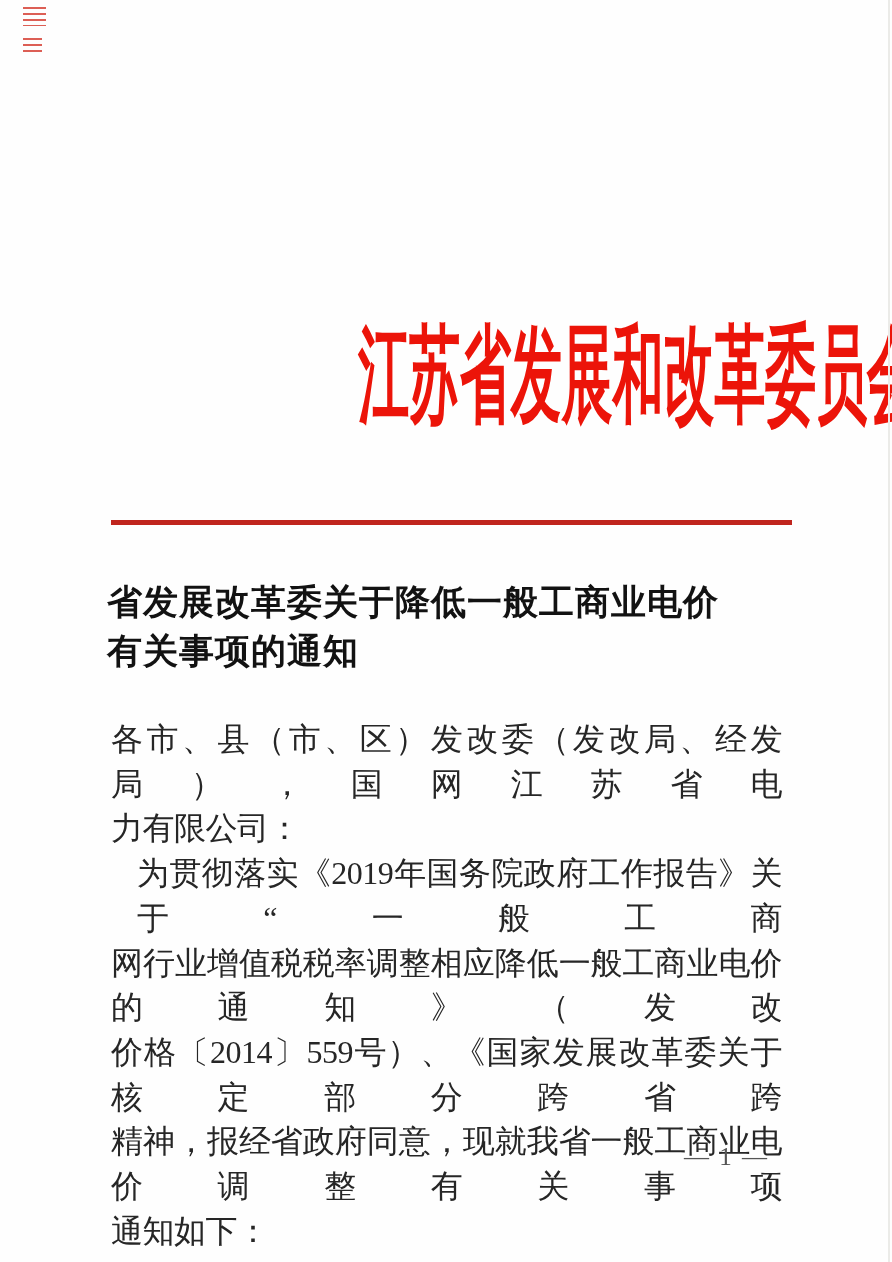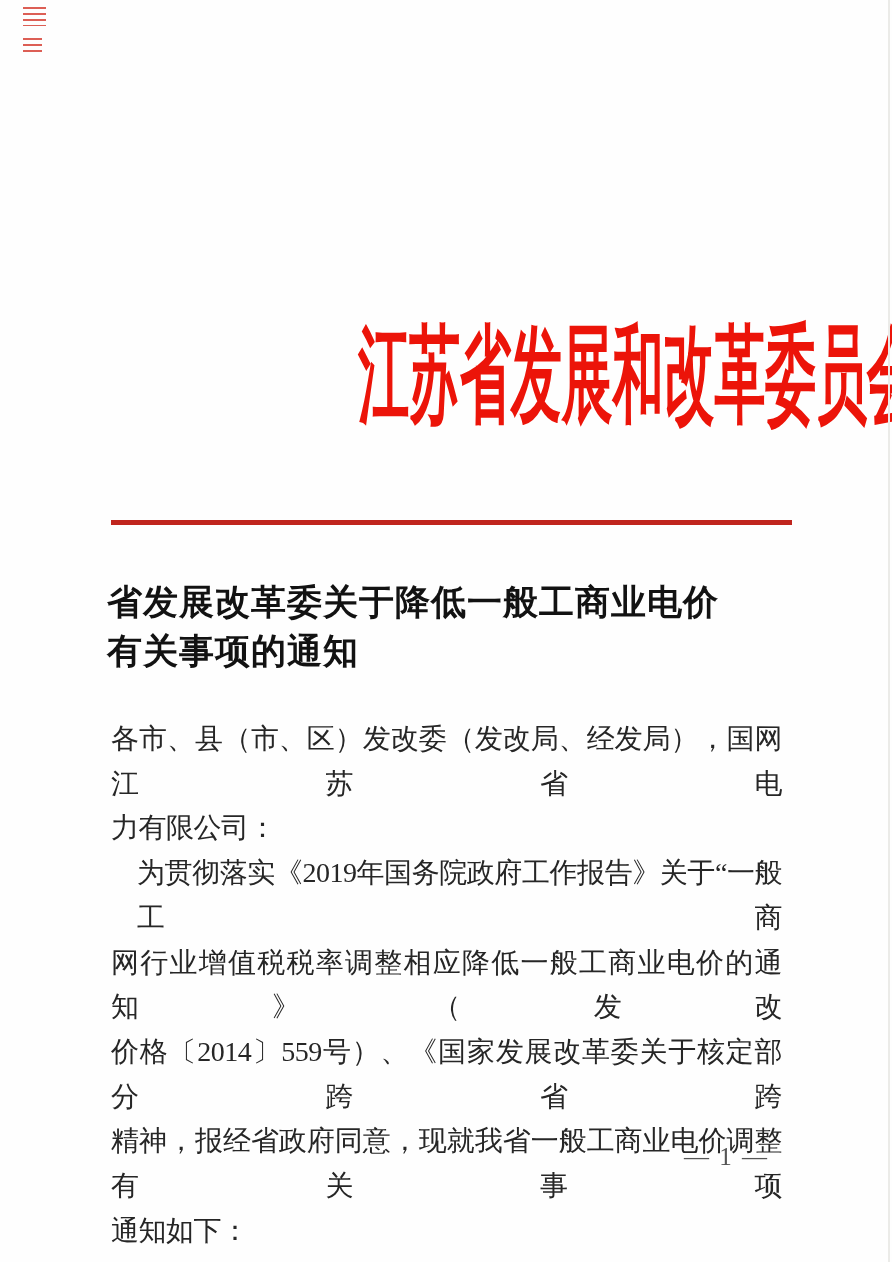--- a/index.html
+++ b/index.html
@@ -94,21 +94,21 @@
     letter-spacing: 1px;
     color: #121212;
   }
 
   
   .body-text {
     position: absolute;
     top: 717px;
     left: 111px;
     width: 671px;
-    font-size: 28px;
+    font-size: 32px;
     line-height: 44.7px;
     letter-spacing: -0.5px;
     color: #262626;
   }
   .body-line {
     text-align: justify;
     text-align-last: justify;
   }
   .body-line.short {
     text-align: right;

